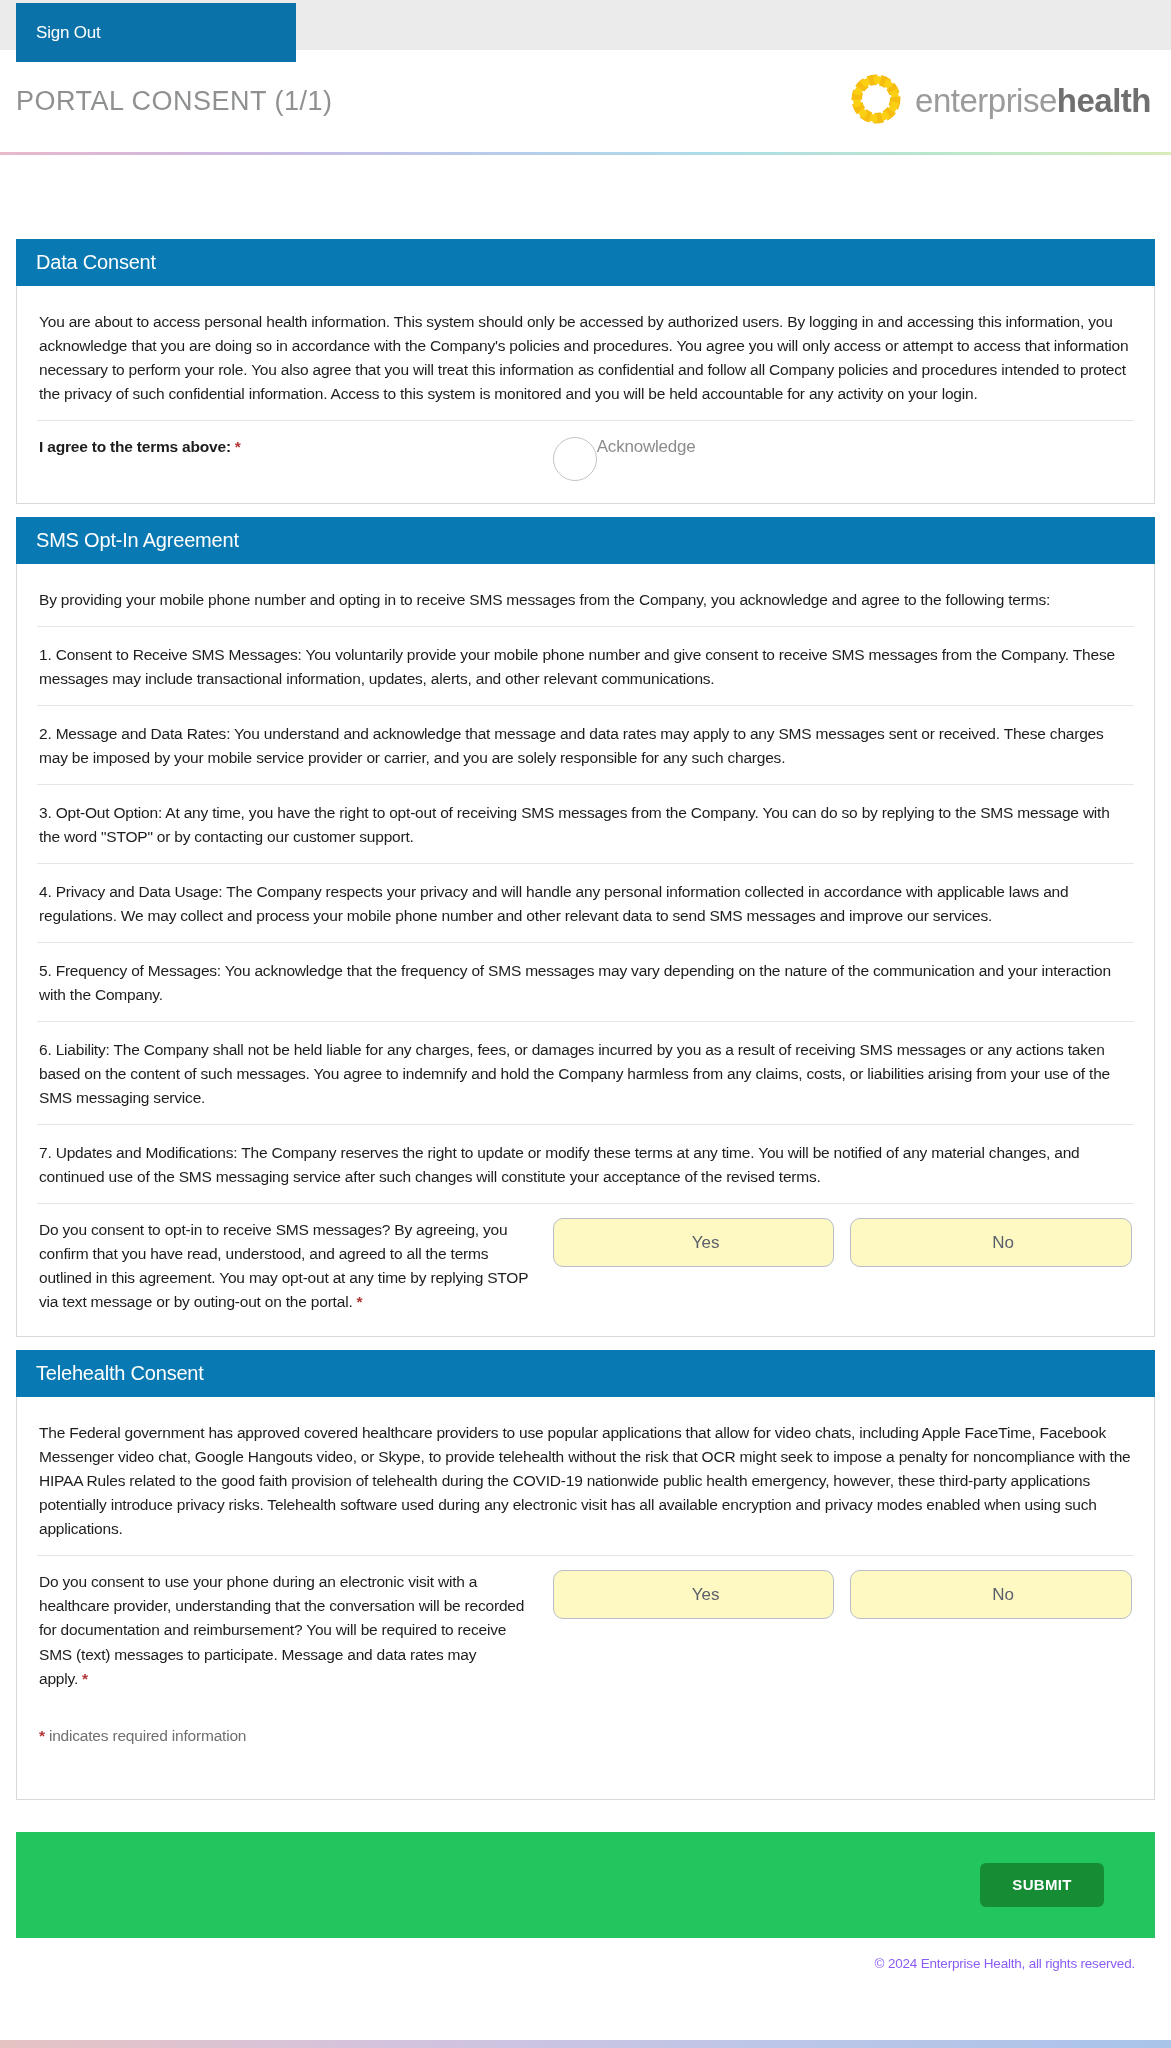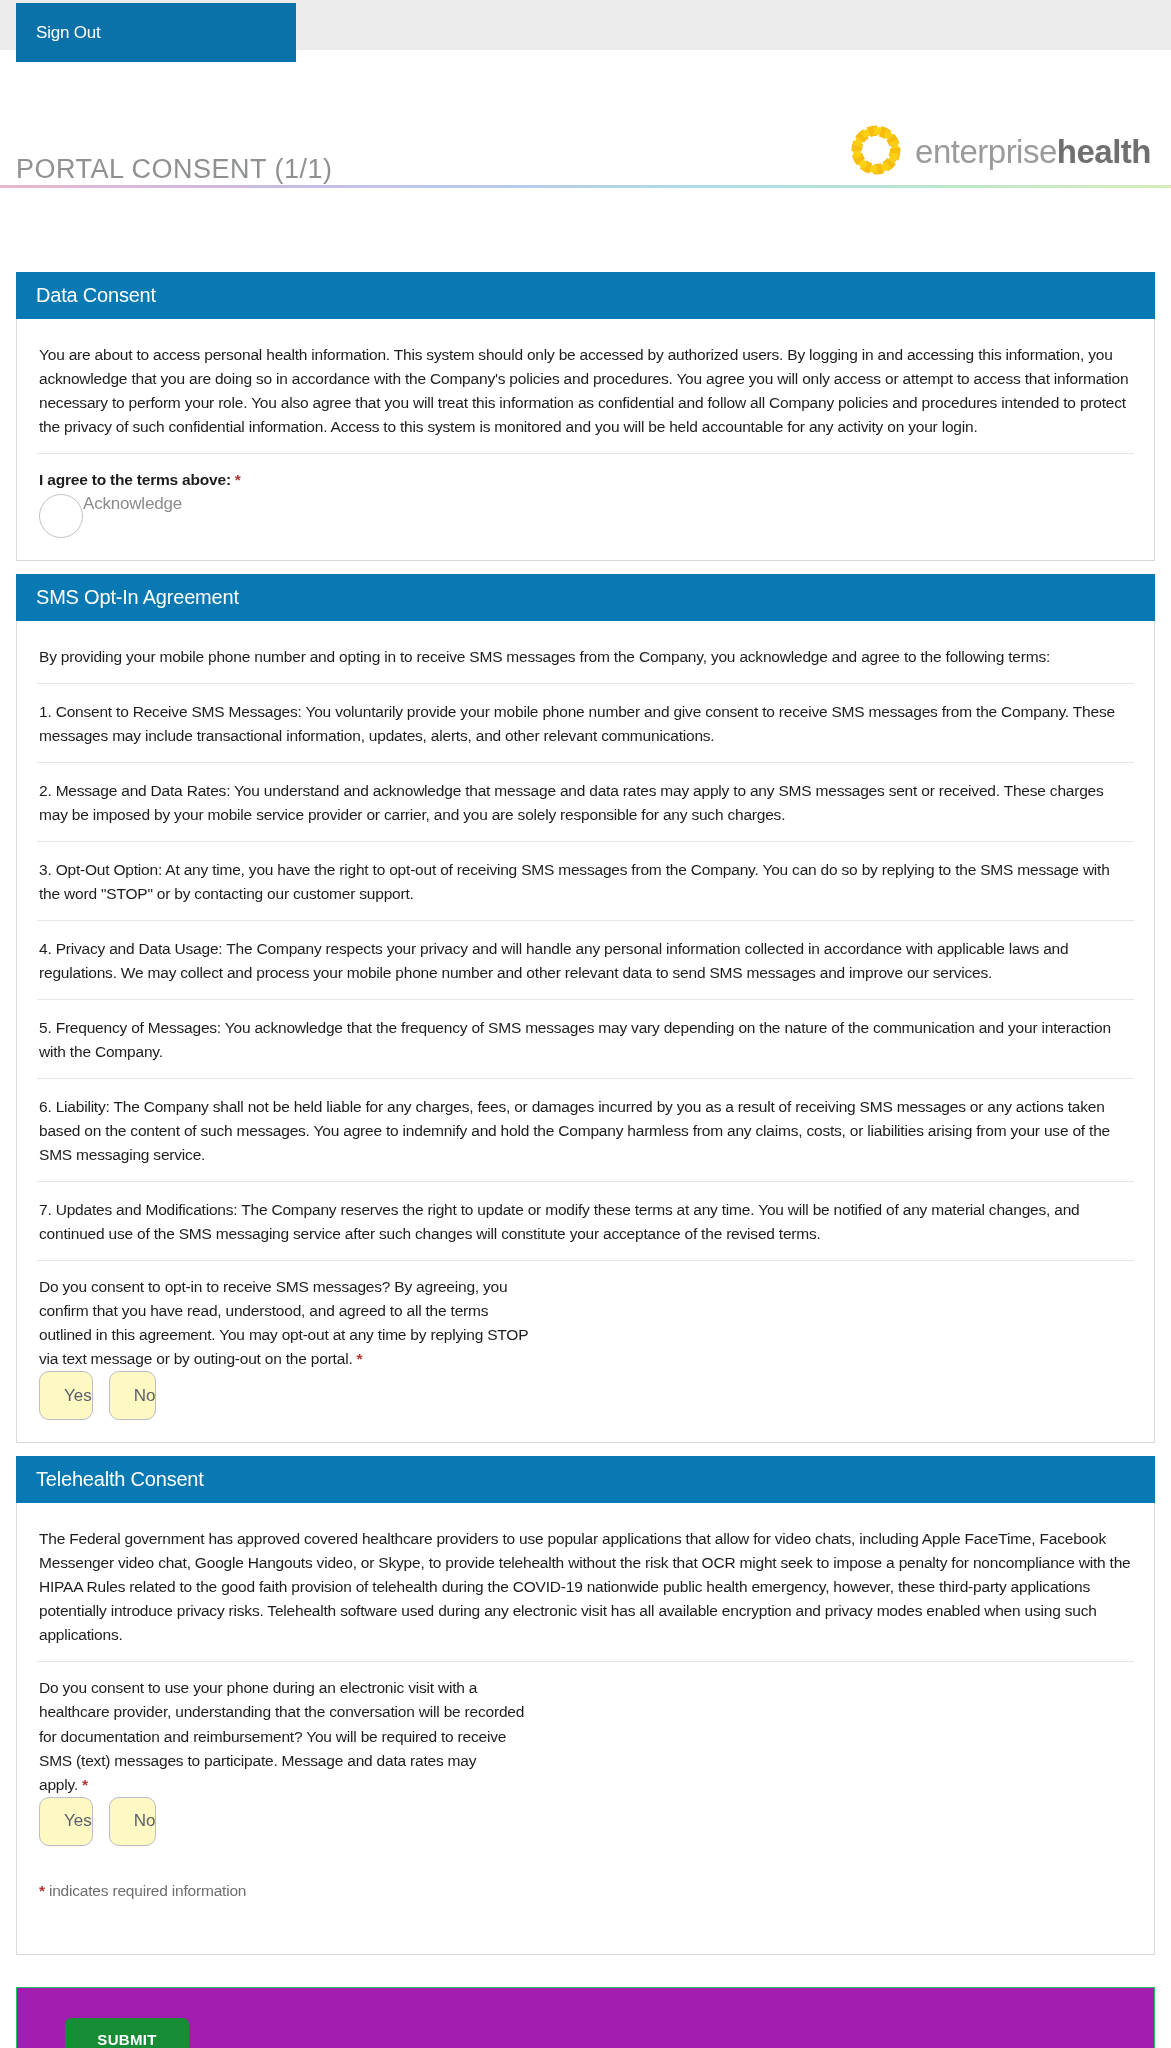--- a/index.html
+++ b/index.html
@@ -11,21 +11,21 @@
   }
   
   .topbar { height:50px; background:#ebebeb; position:relative; }
   .signout-tab {
     position:absolute; left:16px; top:3px; width:280px; height:59px;
     background:#0b72a9; color:#ffffff; border:none; cursor:pointer;
     font-family:"Liberation Sans", sans-serif; font-size:17px; text-align:left;
     padding-left:20px; letter-spacing:-0.2px; z-index:2;
   }
   
-  .header { height:135px; background:#ffffff; display:flex; align-items:flex-end;
+  .header { height:102px; background:#ffffff; display:flex; align-items:center;
     justify-content:space-between; padding:0 20px 0 16px; }
   .page-title { color:#8e9091; font-size:27px; font-weight:400; letter-spacing:0.5px; }
   .logo { display:flex; align-items:center; gap:8px; }
   .logo-text { font-size:33px; letter-spacing:-0.5px; }
   .logo-text .lt1 { color:#9b9b9b; font-weight:400; }
   .logo-text .lt2 { color:#6f6f6f; font-weight:700; }
   .rainbow { height:3px;
     background:linear-gradient(90deg,#e9b8cb,#cdb9e2,#b9c9ea,#aedbe8,#b9e7cc,#d9ecb9); }
   
   .content { padding:0 16px; }
@@ -33,36 +33,36 @@
   .card { margin-bottom:13px; }
   .card-header { background:#0879b2; color:#ffffff; font-size:20px;
     padding:12px 20px; height:47px; display:flex; align-items:center; }
   .card-body { border:1px solid #d9d9d9; border-top:none; background:#ffffff;
     padding:8px 20px 14px 20px; }
   .para { font-size:15.5px; line-height:1.55; padding:16px 2px 14px 2px; color:#1d1d1d; }
   .item { border-top:1px solid #e6e6e6; }
   .item:first-child { border-top:none; }
   .divider { border-top:1px solid #e6e6e6; }
   
-  .q-row { display:flex; align-items:flex-start; padding:14px 2px 8px 2px;flex-direction:column; }
+  .q-row { display:flex; align-items:flex-start; padding:14px 2px 8px 2px; }
   .q-label { width:47%; font-size:15.5px; line-height:1.55; padding-right:24px; }
   .q-label.bold { font-weight:700; }
   .req { color:#b23434; font-weight:700; padding-left:4px; }
   .answer-zone { flex:1; display:flex; gap:16px; align-items:flex-start; }
   .radio-wrap { display:flex; align-items:flex-start; gap:0; padding-top:2px; }
   .radio-circle { width:44px; height:44px; border-radius:50%;
     border:1px solid #c4c4c4; background:#ffffff; cursor:pointer; flex:0 0 auto; }
   .radio-label { color:#8c8c8c; font-size:17px; }
   .choice-btn { flex:1; height:49px; background:#fef9c3;
     border:1px solid #b9bdc9; border-radius:10px; color:#5a5f6b;
     font-family:"Liberation Sans", sans-serif; font-size:17px; cursor:pointer;padding-left:24px; }
   .footnote { padding:28px 2px 40px 2px; color:#6f6f6f; font-size:15.5px; }
   
-  .submit-box { border:1px solid #22c55e; background:#a21caf; height:106px;
-    margin-top:32px; display:flex; align-items:center; 
+  .submit-box { border:3px solid #22c55e; background:#22c55e; height:106px;
+    margin-top:32px; display:flex; align-items:center; justify-content:flex-end;
     padding:0 48px; }
   .submit-btn { background:#168d35; color:#ffffff; border:none; border-radius:6px;
     width:124px; height:44px; font-family:"Liberation Sans", sans-serif;
     font-size:15px; font-weight:700; letter-spacing:0.3px; cursor:pointer; }
   
   .footer { text-align:right; padding:18px 20px 0 0; color:#8b5cf6; font-size:13.5px; }
   .bottombar { position:absolute; left:0; bottom:0; width:100%; height:8px;
     background:linear-gradient(90deg,#e6c3c3,#d4c3de,#bcc6e8,#a9c4e9); }
 </style>
 </head>

